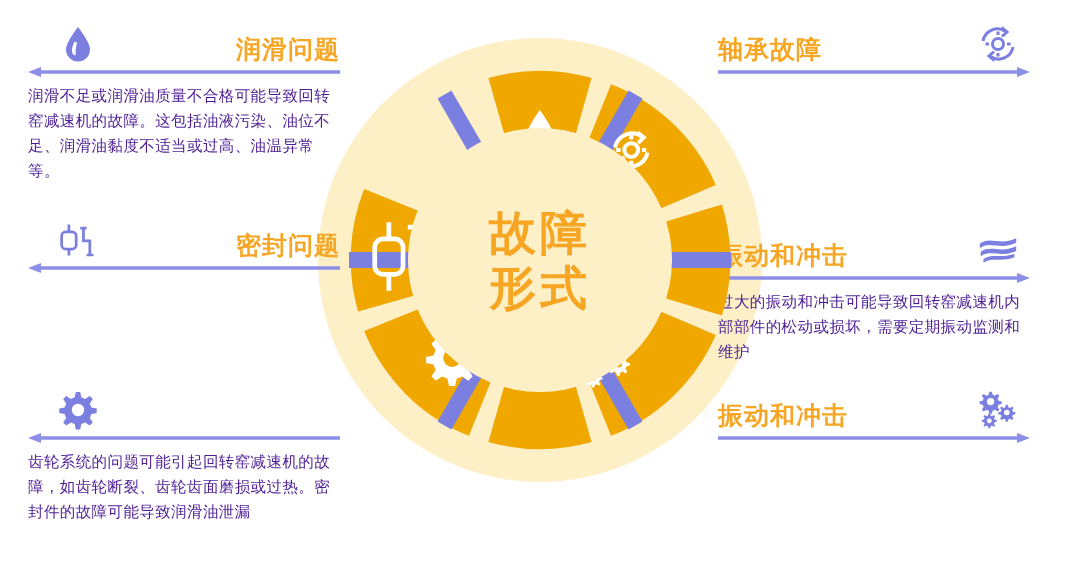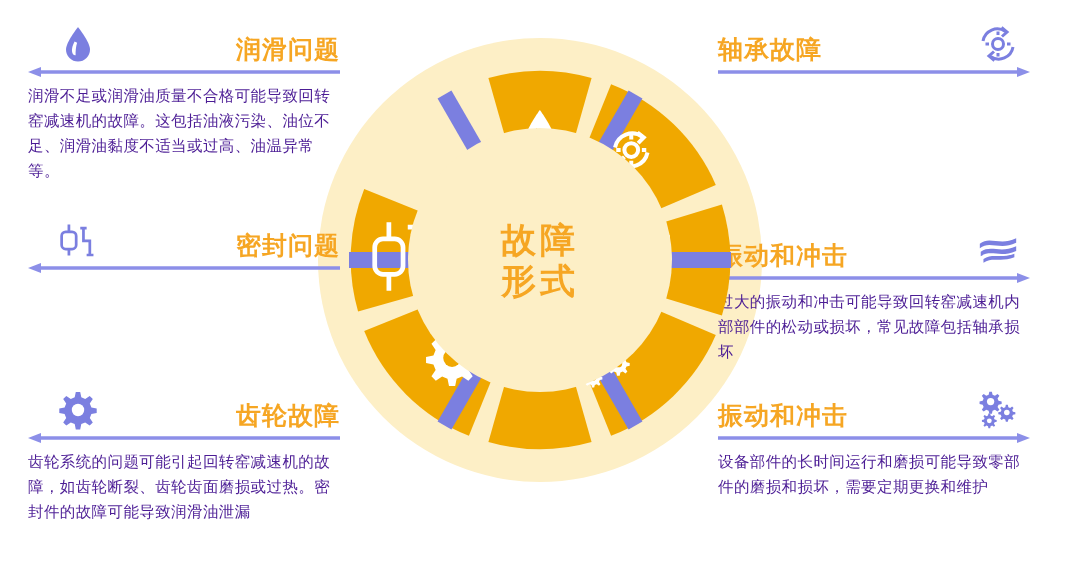--- a/index.html
+++ b/index.html
@@ -16,21 +16,21 @@
     border-radius:50%;background:#FDEFC6;
   }
   .inner-disc{
     position:absolute;left:408px;top:128px;width:264px;height:264px;
     border-radius:50%;background:#FDEFC6;z-index:4;
   }
   .donut-svg{position:absolute;left:318px;top:38px;width:444px;height:444px;z-index:3;}
   .center-text{
     position:absolute;left:408px;top:128px;width:264px;height:264px;
     z-index:5;display:flex;flex-direction:column;align-items:center;justify-content:center;
-    color:#F6A623;font-size:35px;line-height:1.18;font-weight:700;letter-spacing:4px;
+    color:#F6A623;font-size:47px;line-height:1.18;font-weight:700;letter-spacing:4px;
   }
   .center-text div{white-space:nowrap;}
 
   
   .panel{position:absolute;width:312px;}
   .panel.left{left:28px;text-align:left;}
   .panel.right{left:718px;text-align:left;}
 
   .head{
     position:relative;height:46px;
@@ -182,21 +182,20 @@
   </div>
 
   <div class="panel left" id="p-gear">
     <div class="head">
       <span class="ico">
         <svg viewBox="0 0 40 40">
             <path fill="#7B7FE0" d="M17.8 2 l4.4 0 1.1 5.3 3.9 1.6 4.5-3 3.1 3.1-3 4.5 1.6 3.9 5.3 1.1 0 4.4-5.3 1.1-1.6 3.9 3 4.5-3.1 3.1-4.5-3-3.9 1.6-1.1 5.3-4.4 0-1.1-5.3-3.9-1.6-4.5 3-3.1-3.1 3-4.5-1.6-3.9-5.3-1.1 0-4.4 5.3-1.1 1.6-3.9-3-4.5 3.1-3.1 4.5 3 3.9-1.6z"></path>
             <circle cx="20" cy="20" r="6.2" fill="#ffffff"></circle>
           </svg>
       </span>
-      <span class="title">齿轮故障</span>
     </div>
     <div class="rule">
       <svg viewBox="0 0 312 12">
           <path d="M312 6 L12 6" stroke="#8C8FE8" stroke-width="3.4"></path>
           <path d="M0 6 L13 1 L13 11 Z" fill="#8C8FE8"></path>
         </svg>
     </div>
     <div class="body-text">齿轮系统的问题可能引起回转窑减速机的故障，如齿轮断裂、齿轮齿面磨损或过热。密封件的故障可能导致润滑油泄漏</div>
   </div>
 
@@ -236,21 +235,21 @@
             </g>
           </svg>
       </span>
     </div>
     <div class="rule">
       <svg viewBox="0 0 312 12">
           <path d="M0 6 L300 6" stroke="#8C8FE8" stroke-width="3.4"></path>
           <path d="M312 6 L299 1 L299 11 Z" fill="#8C8FE8"></path>
         </svg>
     </div>
-    <div class="body-text">过大的振动和冲击可能导致回转窑减速机内部部件的松动或损坏，常见故障包括轴承损坏</div>
+    <div class="body-text">过大的振动和冲击可能导致回转窑减速机内部部件的松动或损坏，需要定期振动监测和维护</div>
   </div>
 
   <div class="panel right" id="p-wear">
     <div class="head">
       <span class="title">振动和冲击</span>
       <span class="ico">
         <svg viewBox="0 0 46 44">
             <g fill="#7B7FE0">
               <path d="M13 1 l3 0 .75 3.6 2.7 1.1 3-2.1 2.15 2.15-2.1 3 1.1 2.7 3.6 .75 0 3-3.6 .75-1.1 2.7 2.1 3-2.15 2.15-3-2.1-2.7 1.1-.75 3.6-3 0-.75-3.6-2.7-1.1-3 2.1-2.15-2.15 2.1-3-1.1-2.7-3.6-.75 0-3 3.6-.75 1.1-2.7-2.1-3 2.15-2.15 3 2.1 2.7-1.1z"></path>
               <circle cx="14.5" cy="12.3" r="4.2" fill="#ffffff"></circle>
@@ -261,16 +260,15 @@
             </g>
           </svg>
       </span>
     </div>
     <div class="rule">
       <svg viewBox="0 0 312 12">
           <path d="M0 6 L300 6" stroke="#8C8FE8" stroke-width="3.4"></path>
           <path d="M312 6 L299 1 L299 11 Z" fill="#8C8FE8"></path>
         </svg>
     </div>
-    <div class="body-text">设备部件的长时间运行和磨损可能导致零部件的磨损和损坏，需要定期更换和维护</div>
   </div>
 
 </div>
 
 </body></html>

